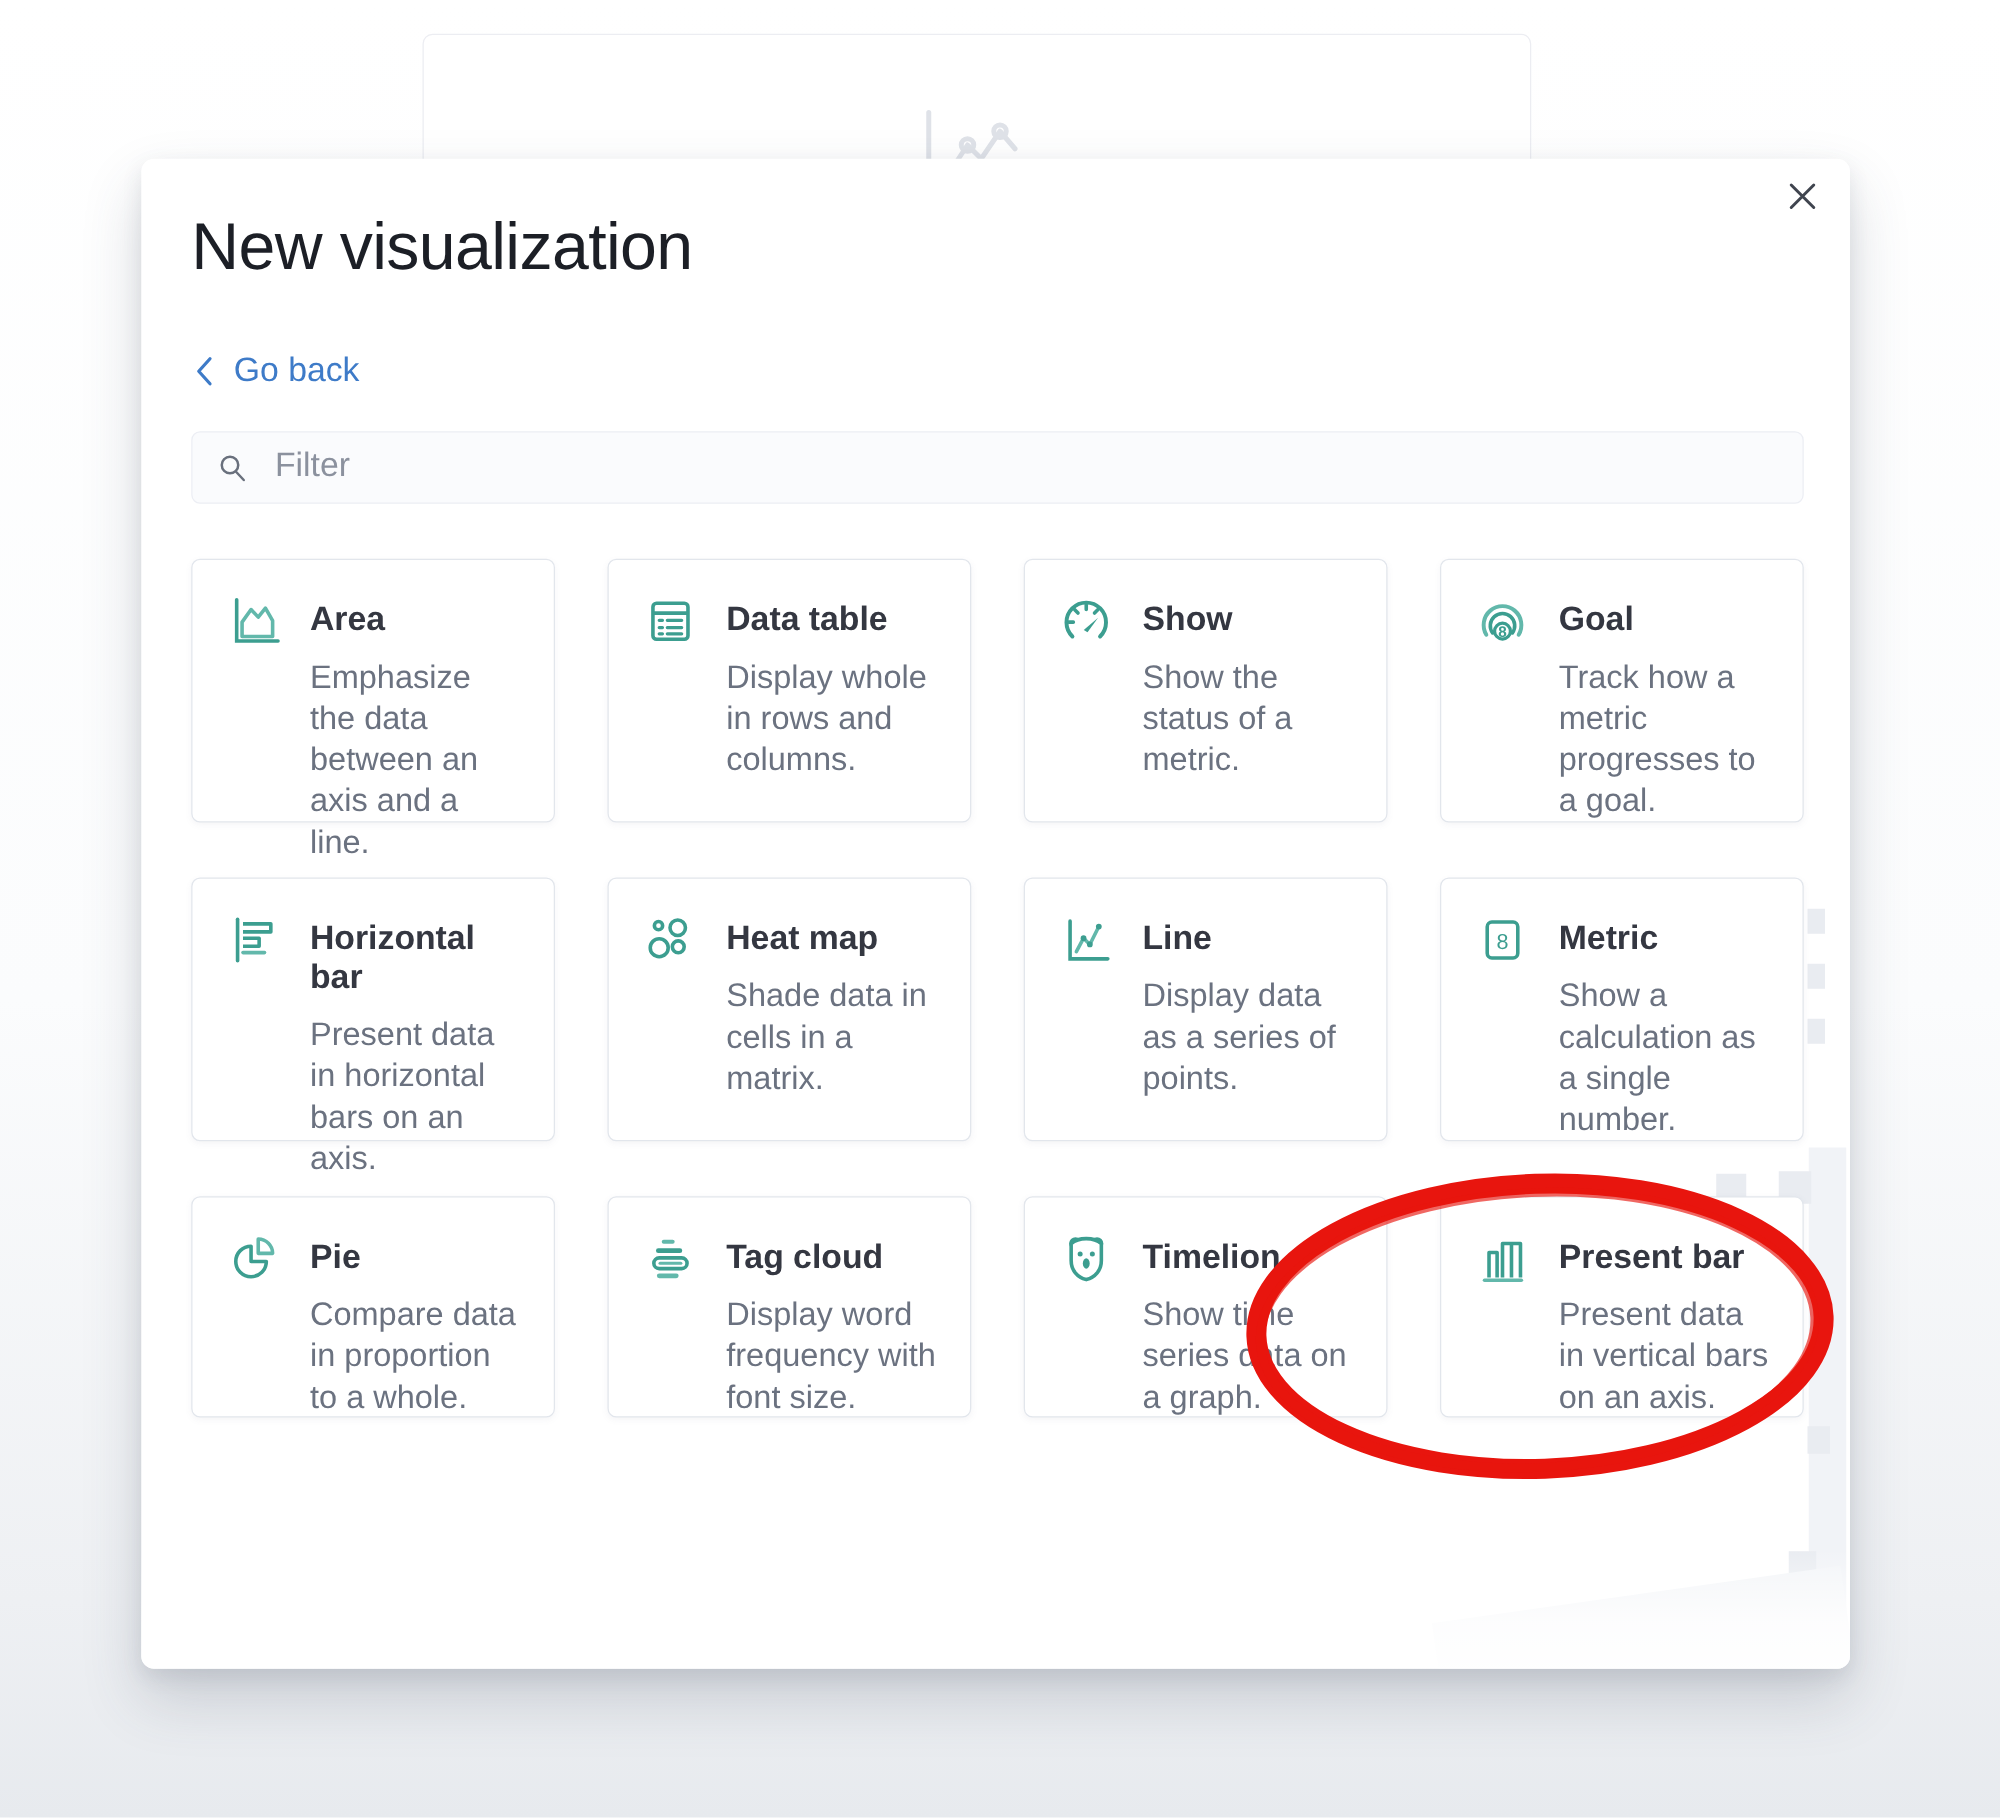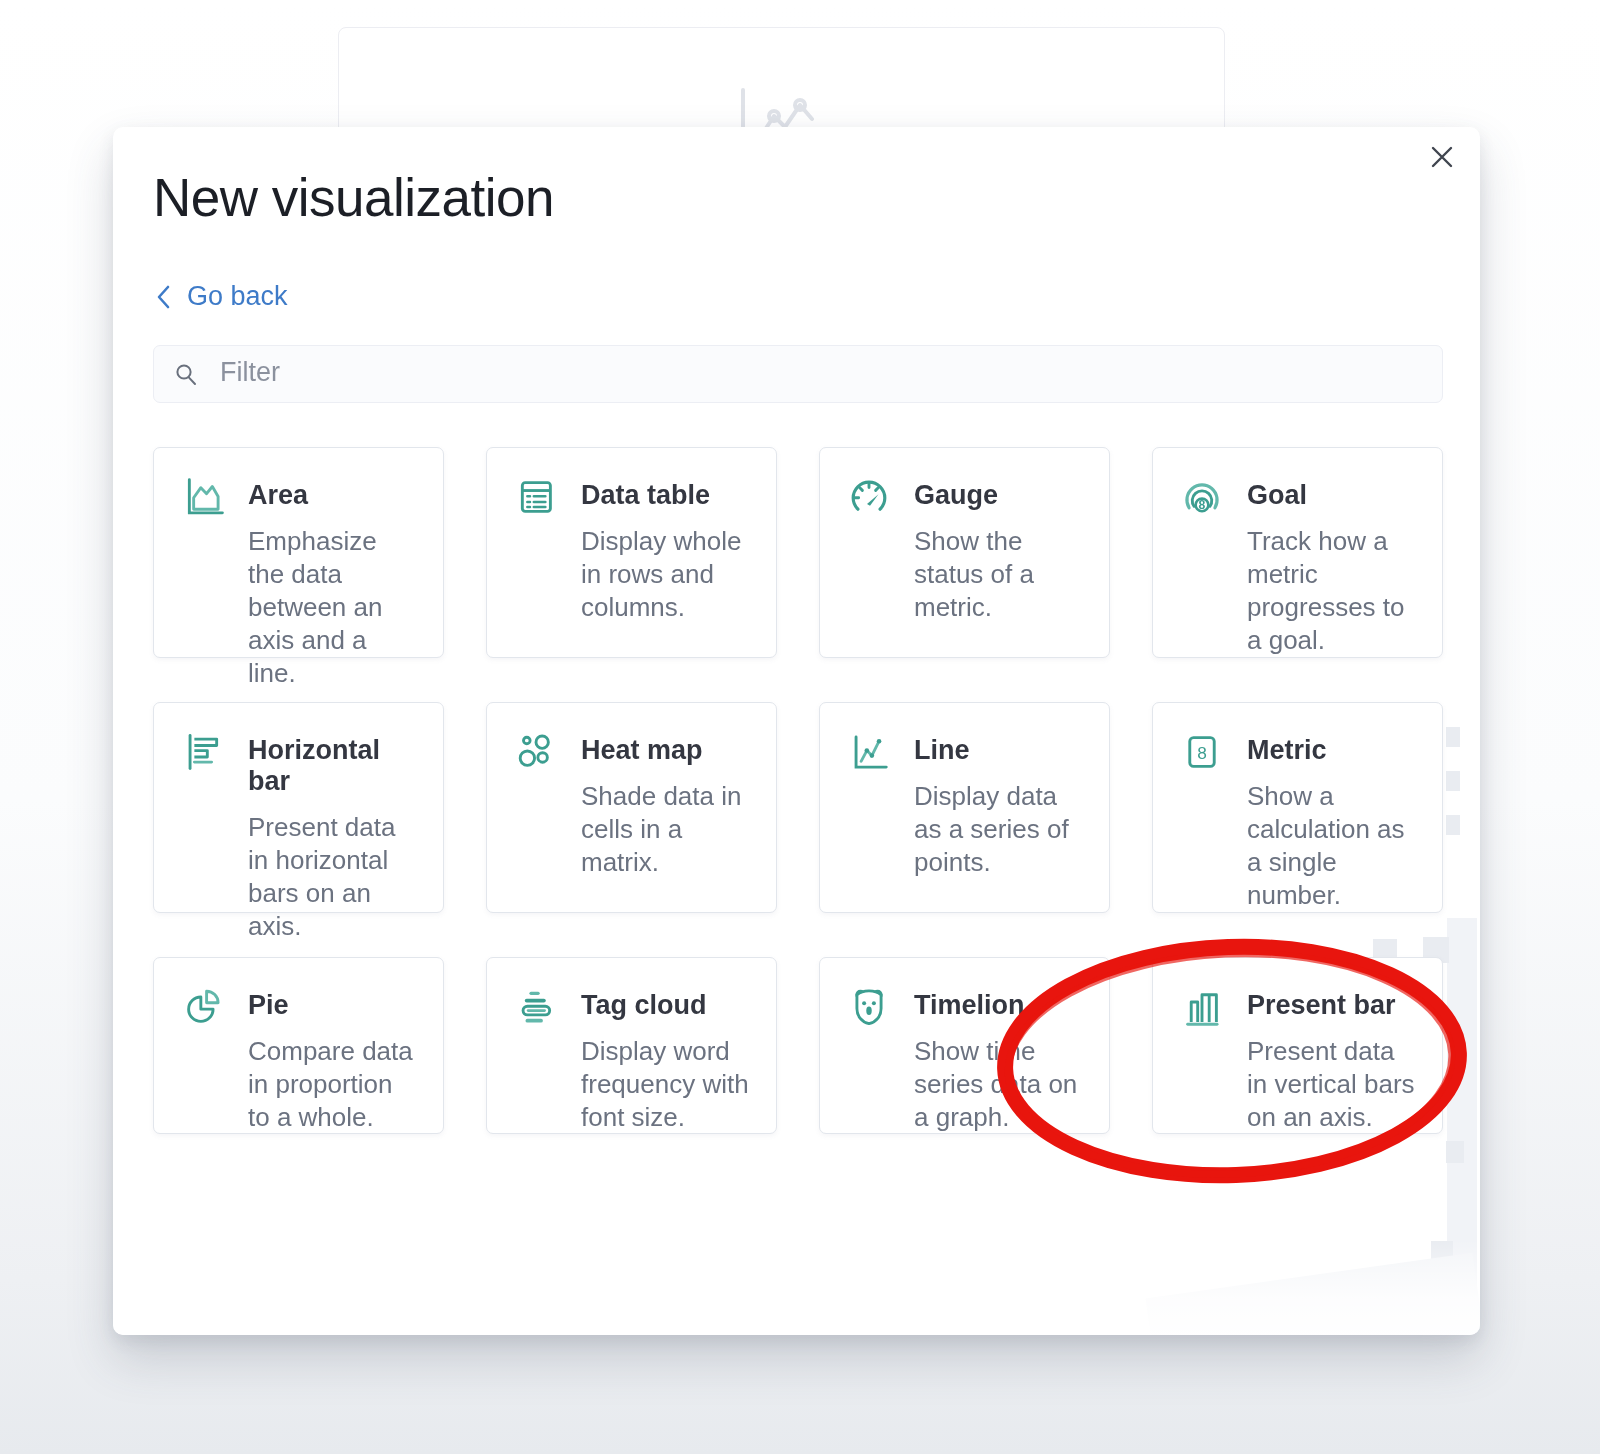--- a/index.html
+++ b/index.html
@@ -163,21 +163,21 @@
 
   <div class="card">
     <span class="vis-icon">
           <svg viewBox="0 0 32 32" fill="none">
      <path d="M8.3 24.5a11 11 0 1 1 15.4 0" stroke="#3c9e90" stroke-width="2.2" stroke-linecap="round"></path>
      <path d="M16 6.8v2.6M9.6 9.6l1.8 1.8M22.4 9.6l-1.8 1.8M6.2 16.5h2.6" stroke="#3c9e90" stroke-width="2" stroke-linecap="round"></path>
      <path d="M14.6 20.8L22.6 14l-5.9 8.1z" fill="#3c9e90"></path>
           </svg>
         </span>
     <div class="card-text">
-      <div class="card-title">Gauge</div>
+      <div class="card-title">Show</div>
       <div class="card-desc">Show the status of a metric.</div>
     </div>
   </div>
 
   <div class="card">
     <span class="vis-icon">
           <svg viewBox="0 0 32 32" fill="none">
      <path d="M7 23.5a10.5 10.5 0 1 1 18 0" stroke="#62b8ab" stroke-width="2.2" stroke-linecap="round"></path>
      <path d="M10.5 22.5a6.8 6.8 0 1 1 11 0" stroke="#3c9e90" stroke-width="2" stroke-linecap="round"></path>
      <circle cx="16" cy="21.5" r="4.4" stroke="#3c9e90" stroke-width="1.8"></circle>

